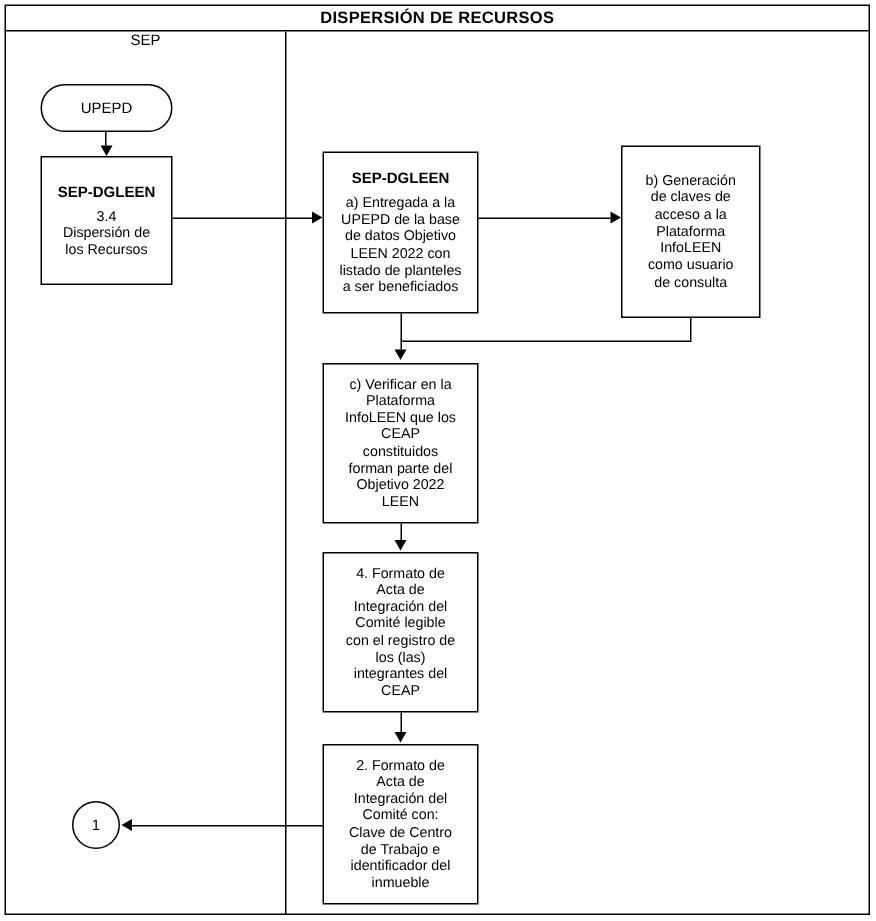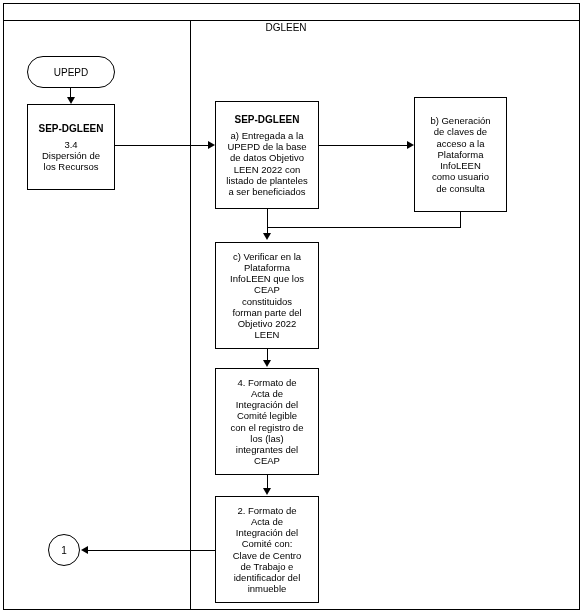--- a/index.html
+++ b/index.html
@@ -139,23 +139,24 @@
     border-right: 7px solid #000000;
   }
 </style>
 </head>
 <body>
 
 <div id="page">
 
   <div class="frame"></div>
 
+  <div class="title">DISPERSIÓN DE RECURSOS</div>
   <div class="title-rule"></div>
 
-  <div class="col-label" style="left:191px; top:21px; width:190px;">DGLEEN</div>
+  <div class="col-label" style="left:4px; top:21px; width:186px;">SEP</div>
 
   <div class="col-sep" style="left:190px; top:21px; height:589px;"></div>
 
   <div class="terminator" style="left:27px; top:56px; width:88px; height:32px;">
     <span>UPEPD</span>
   </div>
 
   <div class="node" style="left:27px; top:104px; width:88px; height:86px;">
     <div class="hdr">SEP-DGLEEN</div>
     <div class="body" style="white-space:pre-line;">3.4

